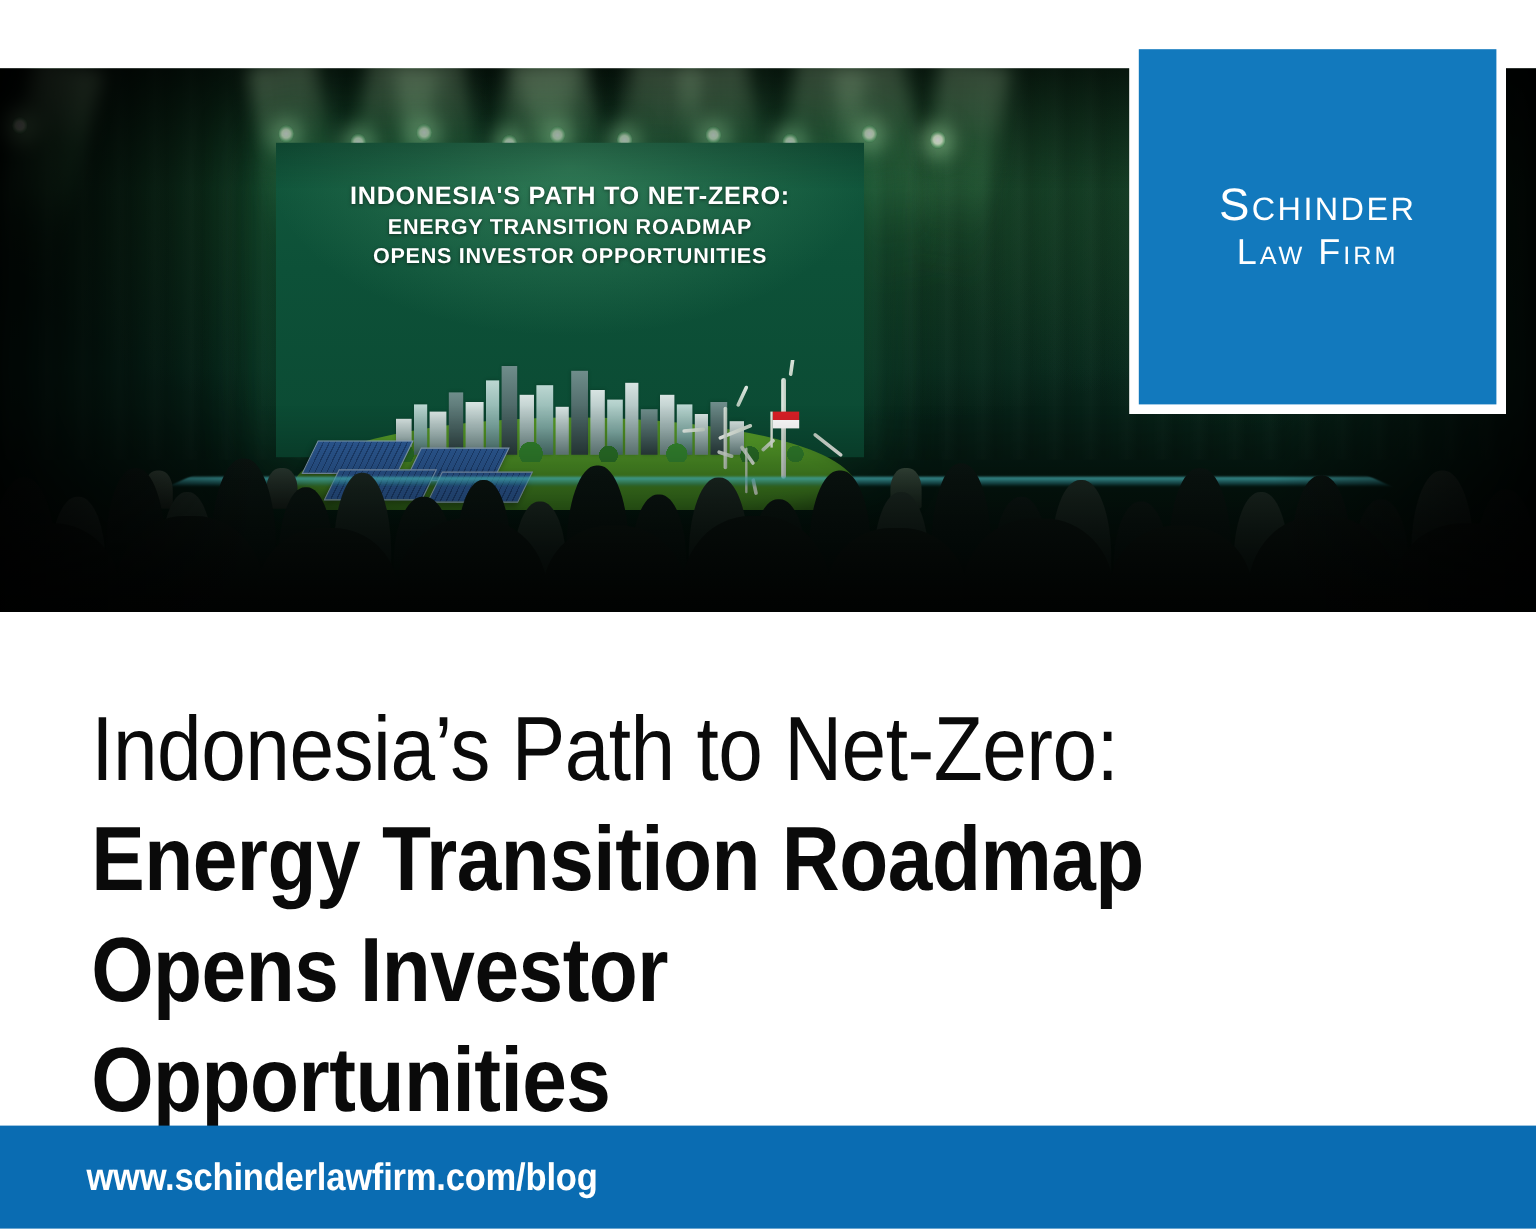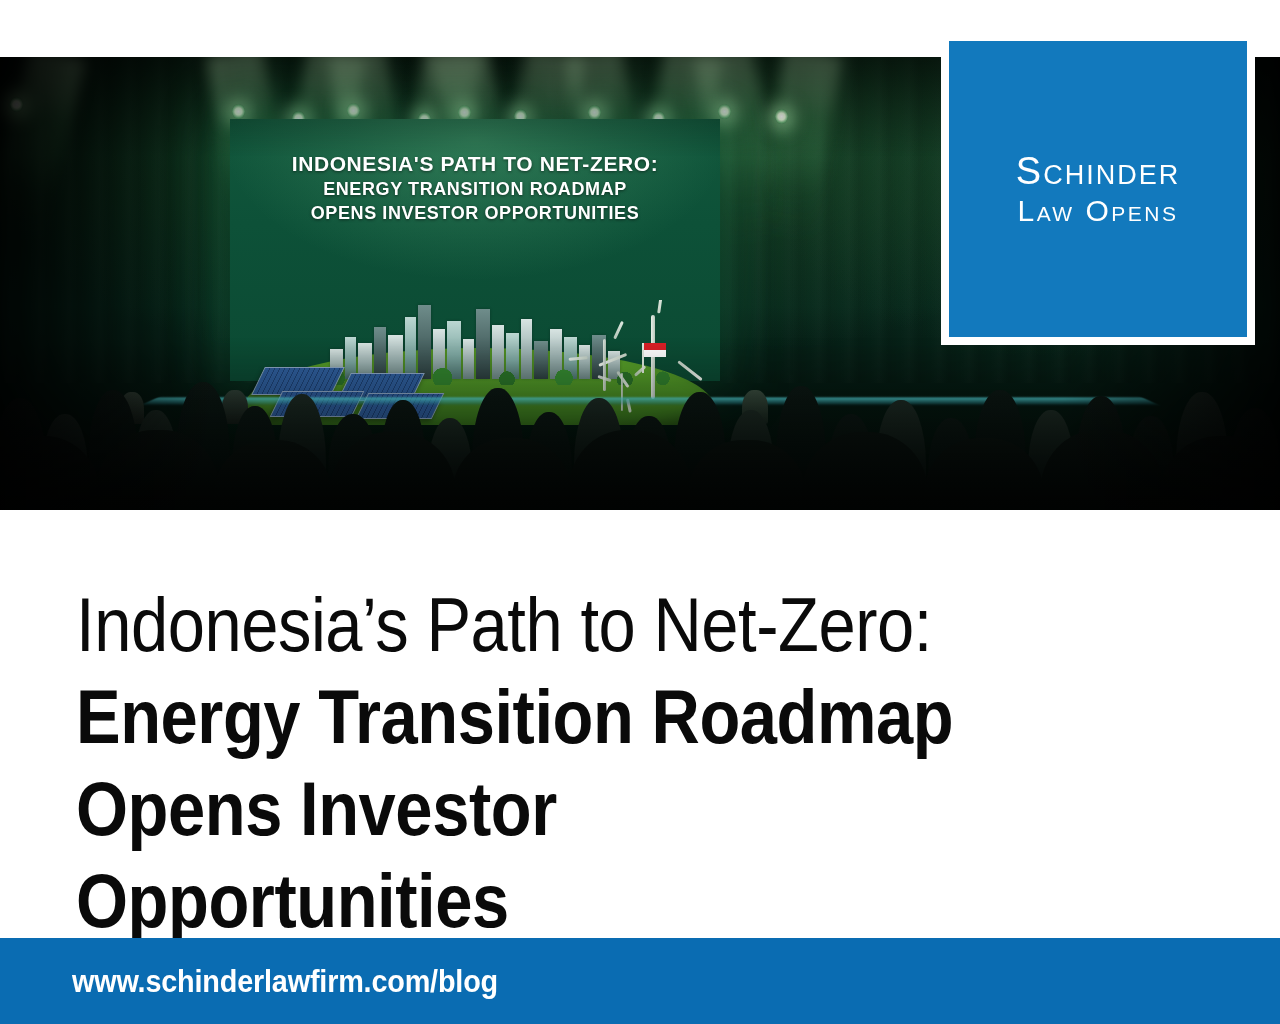--- a/index.html
+++ b/index.html
@@ -406,21 +406,21 @@
     <div class="shoulder" style="left:1040px; width:124px; height:80px;"></div>
     <div class="shoulder" style="left:1160px; width:128px; height:74px;"></div>
   </div>
 
   <div class="vignette"></div>
 </div>
 
 <div class="logo-badge">
   <div class="logo-square">
     <div class="logo-line1">Schinder</div>
-    <div class="logo-line2">Law Opens</div>
+    <div class="logo-line2">Law Firm</div>
   </div>
 </div>
 
 <h1 class="headline"><span class="lead">Indonesia’s Path to Net-Zero: </span><span class="emph">Energy Transition Roadmap Opens Investor Opportunities</span></h1>
 
 <div class="footer-bar">
   <span class="footer-url">www.schinderlawfirm.com/blog</span>
 </div>
 
 </body></html>

